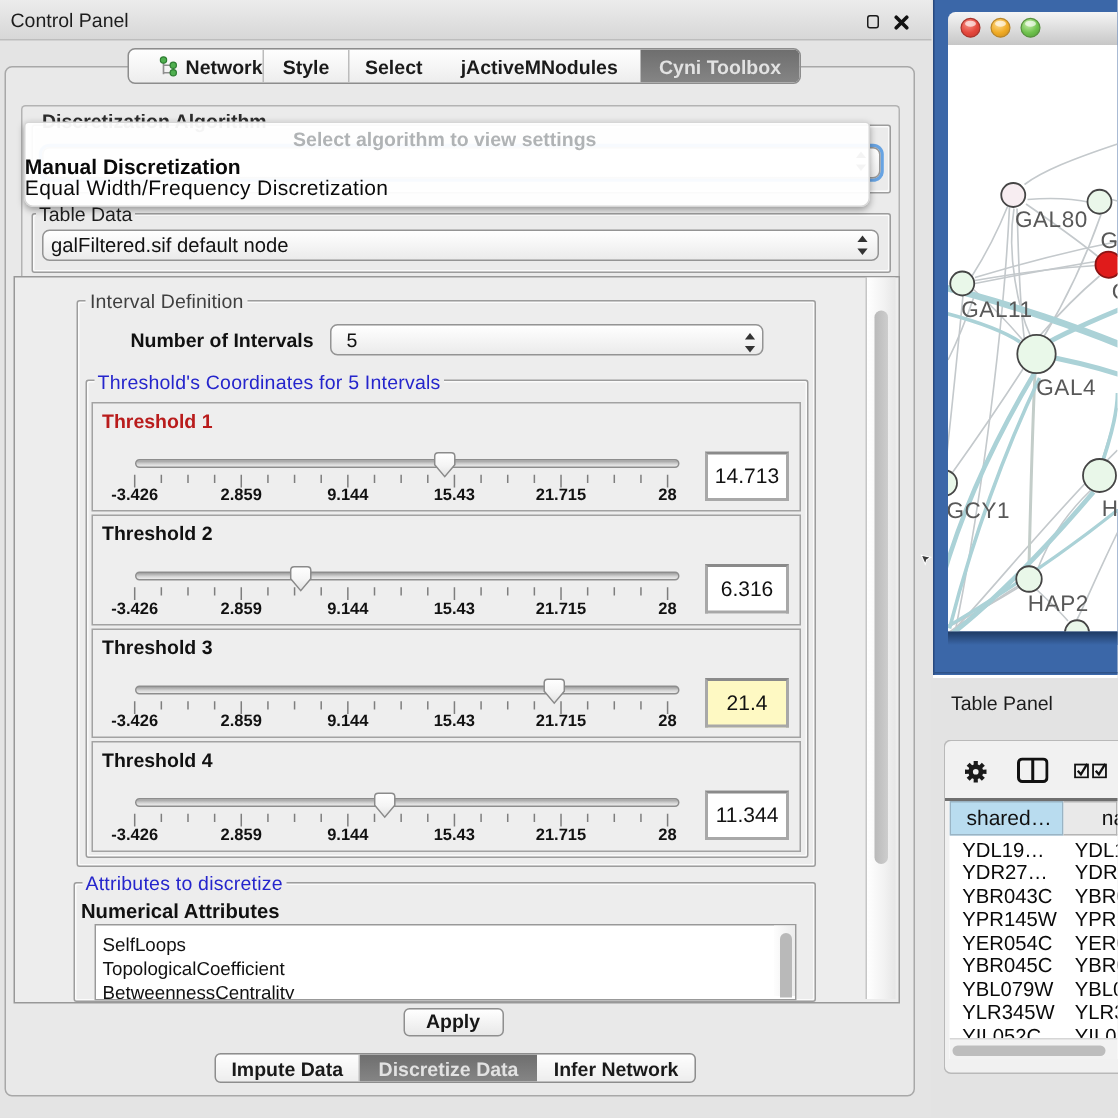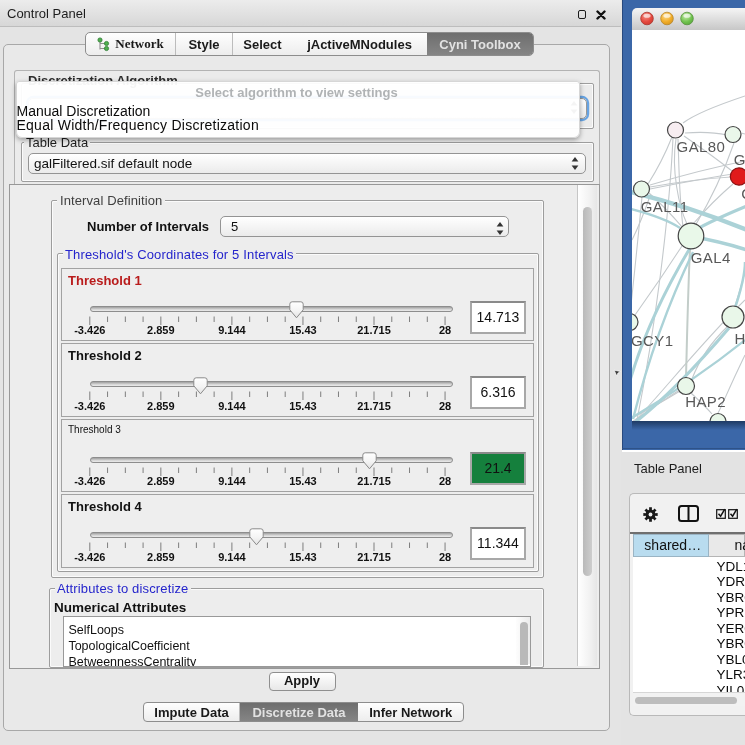--- a/index.html
+++ b/index.html
@@ -14,21 +14,21 @@
 <div class="abs" style="left:7px;top:6px;font-size:13px;color:#1c1c1c;">Control Panel</div>
 
 <div class="abs" style="left:577.5px;top:10px;width:6.5px;height:6.5px;border:1.5px solid #1b1b1b;border-radius:2px;"></div>
 <svg class="abs" style="left:596px;top:9.5px;" width="10" height="10" viewBox="0 0 10 10">
     <path d="M1.5,1.5 L8.5,8.5 M8.5,1.5 L1.5,8.5" stroke="#111" stroke-width="2.4" stroke-linecap="round"></path>
   </svg>
 
 <div class="abs" style="left:3px;top:44px;width:605px;height:685px;background:#e9e9e9;border:1px solid #a8a8a8;border-radius:5px;"></div>
 
 <div class="abs" style="left:85px;top:32px;width:447px;height:22px;background:linear-gradient(#fefefe,#ededed);border:1px solid #8d8d8d;border-radius:5px;overflow:hidden;display:flex;">
-  <div style="width:89px;display:flex;align-items:center;justify-content:center;border-right:1px solid #bcbcbc;font-family:Liberation Serif, serif;">
+  <div style="width:89px;display:flex;align-items:center;justify-content:flex-end;border-right:1px solid #bcbcbc;">
     <svg width="13" height="16" viewBox="0 0 13 16" style="margin-right:5px;">
       <path d="M3,5 L3,13.5 M3,7.5 L9,7.5 M3,12.5 L9,12.5" stroke="#8f8f8f" stroke-width="1.1" fill="none"></path>
       <circle cx="3" cy="4" r="2.1" fill="#4faf4f" stroke="#2e7d32" stroke-width="0.8"></circle>
       <circle cx="9.5" cy="7.5" r="2.1" fill="#4faf4f" stroke="#2e7d32" stroke-width="0.8"></circle>
       <circle cx="9.5" cy="12.5" r="2.1" fill="#4faf4f" stroke="#2e7d32" stroke-width="0.8"></circle>
     </svg>
     <span style="font-size:13px;font-weight:bold;color:#1a1a1a;">Network</span>
   </div>
   <div style="width:56px;display:flex;align-items:center;justify-content:center;border-right:1px solid #bcbcbc;font-size:13px;font-weight:bold;color:#1a1a1a;">Style</div>
   <div style="width:59px;display:flex;align-items:center;justify-content:center;font-size:13px;font-weight:bold;color:#1a1a1a;">Select</div>
@@ -160,21 +160,21 @@
         <stop offset="0" stop-color="#ffffff"></stop>
         <stop offset="0.55" stop-color="#f4f4f4"></stop>
         <stop offset="1" stop-color="#e2e2e2"></stop>
       </linearGradient>
     </defs>
     <path d="M3.2,0.8 h8.6 q2.4,0 2.4,2.4 v5.6 l-6.7,8 l-6.7,-8 v-5.6 q0,-2.4 2.4,-2.4 z" fill="url(#th2)" stroke="#8a8a8a" stroke-width="1"></path>
   </svg>
 <div class="abs" style="left:470px;top:376px;width:52px;height:29px;background:#fff;border:2px solid #a8a8a8;border-top-color:#8a8a8a;line-height:29px;text-align:center;font-size:14px;color:#111;">6.316</div>
 
 <div class="abs" style="left:61px;top:418.5px;width:471px;height:71.5px;border:1px solid #a2a2a2;background:#eeeeee;"></div>
-<div class="abs" style="left:68px;top:423.5px;font-size:10px;font-weight:normal;color:#111;">Threshold 3</div>
+<div class="abs" style="left:68px;top:423.5px;font-size:13px;font-weight:bold;color:#111;">Threshold 3</div>
 <div class="abs" style="left:89.8px;top:456.5px;width:361px;height:4px;border:1px solid #8d8d8d;border-radius:3px;background:linear-gradient(#9f9f9f,#d6d6d6 60%,#ececec);"></div>
 <svg class="abs" style="left:61px;top:418.5px;" width="471" height="72.5" viewBox="0 0 471 72.5">
     <g stroke="#7e7e7e" stroke-width="1">
       <line x1="28.80" y1="48.50" x2="28.80" y2="57.00"></line>
       <line x1="46.56" y1="48.50" x2="46.56" y2="54.00"></line>
       <line x1="64.33" y1="48.50" x2="64.33" y2="54.00"></line>
       <line x1="82.09" y1="48.50" x2="82.09" y2="54.00"></line>
       <line x1="99.85" y1="48.50" x2="99.85" y2="57.00"></line>
       <line x1="117.62" y1="48.50" x2="117.62" y2="54.00"></line>
       <line x1="135.38" y1="48.50" x2="135.38" y2="54.00"></line>
@@ -203,21 +203,21 @@
 <svg class="abs" style="left:362px;top:452px;" width="15" height="18" viewBox="0 0 15 18">
     <defs>
       <linearGradient id="th3" x1="0" y1="0" x2="0" y2="1">
         <stop offset="0" stop-color="#ffffff"></stop>
         <stop offset="0.55" stop-color="#f4f4f4"></stop>
         <stop offset="1" stop-color="#e2e2e2"></stop>
       </linearGradient>
     </defs>
     <path d="M3.2,0.8 h8.6 q2.4,0 2.4,2.4 v5.6 l-6.7,8 l-6.7,-8 v-5.6 q0,-2.4 2.4,-2.4 z" fill="url(#th3)" stroke="#8a8a8a" stroke-width="1"></path>
   </svg>
-<div class="abs" style="left:470px;top:451.5px;width:52px;height:29px;background:#15803d;border:2px solid #a8a8a8;border-top-color:#8a8a8a;line-height:29px;text-align:center;font-size:14px;color:#111;">21.4</div>
+<div class="abs" style="left:470px;top:451.5px;width:52px;height:29px;background:#fef9c3;border:2px solid #a8a8a8;border-top-color:#8a8a8a;line-height:29px;text-align:center;font-size:14px;color:#111;">21.4</div>
 
 <div class="abs" style="left:61px;top:494.3px;width:471px;height:71.5px;border:1px solid #a2a2a2;background:#eeeeee;"></div>
 <div class="abs" style="left:68px;top:499.3px;font-size:13px;font-weight:bold;color:#111;">Threshold 4</div>
 <div class="abs" style="left:89.8px;top:532.3px;width:361px;height:4px;border:1px solid #8d8d8d;border-radius:3px;background:linear-gradient(#9f9f9f,#d6d6d6 60%,#ececec);"></div>
 <svg class="abs" style="left:61px;top:494.3px;" width="471" height="72.5" viewBox="0 0 471 72.5">
     <g stroke="#7e7e7e" stroke-width="1">
       <line x1="28.80" y1="48.50" x2="28.80" y2="57.00"></line>
       <line x1="46.56" y1="48.50" x2="46.56" y2="54.00"></line>
       <line x1="64.33" y1="48.50" x2="64.33" y2="54.00"></line>
       <line x1="82.09" y1="48.50" x2="82.09" y2="54.00"></line>
@@ -274,21 +274,21 @@
   <div style="width:118px;display:flex;align-items:center;justify-content:center;background:linear-gradient(#6e6e6e,#858585);font-size:13px;font-weight:bold;color:#e2e2e2;">Discretize Data</div>
   <div style="flex:1;display:flex;align-items:center;justify-content:center;font-size:13px;font-weight:bold;color:#1a1a1a;">Infer Network</div>
 </div>
 
 <svg class="abs" style="left:613px;top:367px;" width="9" height="11" viewBox="0 0 9 11">
     <path d="M7.5,4.5 L1.2,3.2 L3.8,9.2 L4.8,6.2 Z" fill="#3a3a3a" stroke="#fff" stroke-width="0.7"></path>
   </svg>
 
 <div class="abs" style="left:15.5px;top:80.7px;width:562px;height:55px;background:rgba(255,255,255,0.95);border:1px solid #d6d6d6;border-radius:3px 3px 6px 6px;box-shadow:0 2px 5px rgba(0,0,0,0.35);"></div>
 <div class="abs" style="left:15.5px;top:85px;width:562px;text-align:center;font-size:13px;font-weight:bold;color:#b0b3b5;">Select algorithm to view settings</div>
-<div class="abs" style="left:16.5px;top:102.5px;font-size:14px;font-weight:normal;color:#0a0a0a;">Manual Discretization</div>
+<div class="abs" style="left:16.5px;top:102.5px;font-size:14px;font-weight:bold;color:#0a0a0a;">Manual Discretization</div>
 <div class="abs" style="left:16.5px;top:117px;font-size:14px;letter-spacing:0.25px;color:#0a0a0a;">Equal Width/Frequency Discretization</div>
 
 <div class="abs" style="left:622px;top:0;width:123px;height:450px;background:#3b67a8;border-left:1px solid #28497e;"></div>
 
 <div class="abs" style="left:632px;top:8px;width:113px;height:22px;background:linear-gradient(#f5f5f5,#c7c7c7);border-radius:5px 0 0 0;border-bottom:1px solid #848484;"></div>
 <svg class="abs" style="left:632px;top:8px;" width="113" height="22" viewBox="0 0 113 22">
   <defs>
     <radialGradient id="lr" cx="0.4" cy="0.3" r="0.8">
         <stop offset="0" stop-color="#f59287"></stop>
         <stop offset="0.6" stop-color="#e4473c"></stop>
@@ -398,20 +398,29 @@
     <rect x="12.7" y="1.7" width="8.6" height="8.6"></rect>
     <path d="M2.5,5.8 L4.6,8.2 L8.8,1.2" stroke-width="1.5"></path>
     <path d="M14.5,5.8 L16.6,8.2 L20.8,1.2" stroke-width="1.5"></path>
   </g>
 </svg>
 <div class="abs" style="left:630px;top:532px;width:115px;height:2.2px;background:#6f6f6f;"></div>
 
 <div class="abs" style="left:633px;top:534px;width:112px;height:172px;background:#ffffff;overflow:hidden;">
   <div style="position:absolute;left:0;top:0;width:75.5px;height:23px;background:#b9dcef;border:1px solid #9ab4c4;box-sizing:border-box;text-align:center;line-height:21px;font-size:14px;color:#111;padding-left:4px;">shared…</div>
   <div style="position:absolute;left:75.5px;top:0;width:36.5px;height:23px;background:#e9e9e9;border:1px solid #b5b5b5;border-left:none;box-sizing:border-box;line-height:21px;font-size:14px;color:#111;padding-left:26px;">na</div>
+  <div style="position:absolute;left:8.5px;top:25px;font-size:13.5px;color:#0a0a0a;line-height:15.45px;white-space:pre;">YDL19…
+YDR27…
+YBR043C
+YPR145W
+YER054C
+YBR045C
+YBL079W
+YLR345W
+YIL052C</div>
   <div style="position:absolute;left:83.5px;top:25px;font-size:13.5px;color:#0a0a0a;line-height:15.45px;white-space:pre;">YDL1
 YDR2
 YBR0
 YPR1
 YER0
 YBR0
 YBL0
 YLR3
 YIL0</div>
   <div style="position:absolute;left:0;top:158px;width:112px;height:14px;background:#f2f2f2;border-top:1px solid #d6d6d6;"></div>

